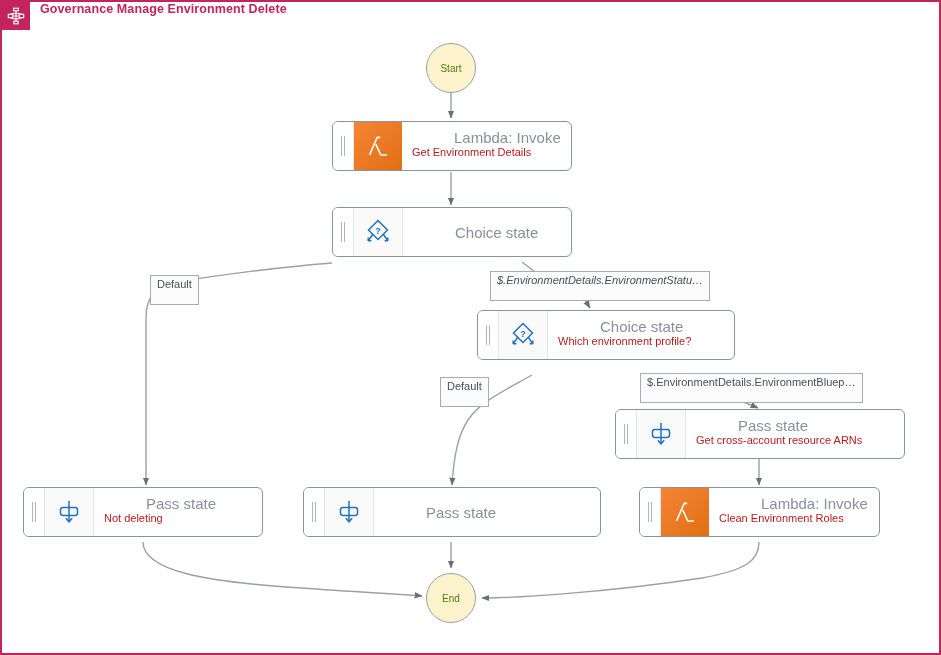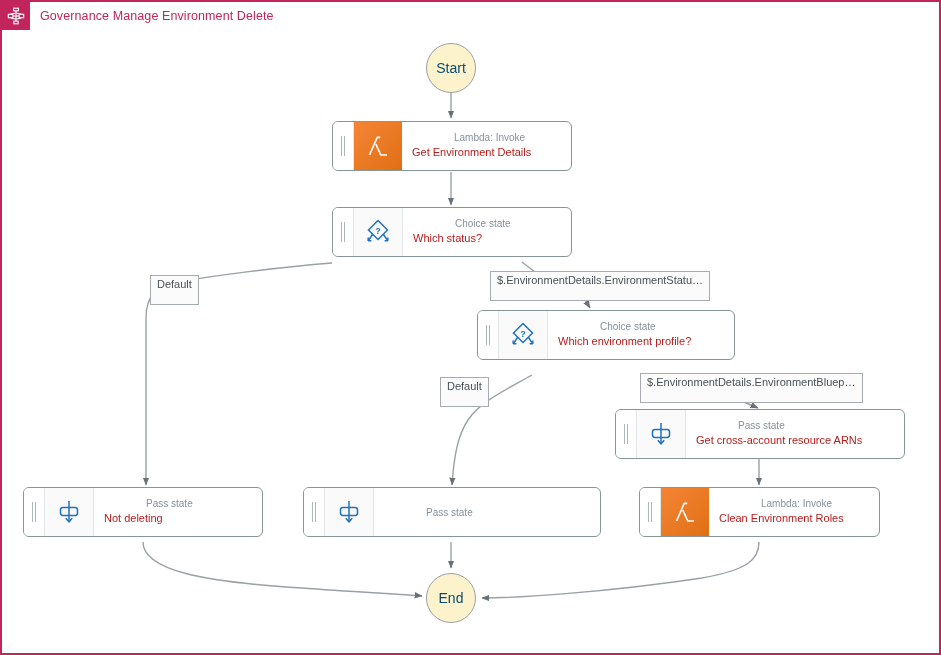--- a/index.html
+++ b/index.html
@@ -20,21 +20,22 @@
     overflow: hidden;
   }
   
   .header {
     position: absolute;
     left: 0;
     top: 0;
     width: 100%;
     height: 28px;
     display: flex;
-    align-items: center;
+    align-items: flex-start;
+    font-weight: bold;
   }
   .header-icon {
     width: 28px;
     height: 28px;
     background: #c2255c;
     display: flex;
     align-items: center;
     justify-content: center;
     flex: none;
   }
@@ -65,22 +66,22 @@
   .terminal {
     position: absolute;
     width: 50px;
     height: 50px;
     border-radius: 50%;
     background: #fcf3cd;
     border: 1px solid #9aa0a6;
     display: flex;
     align-items: center;
     justify-content: center;
-    font-size: 14px;
-    color: #0c4a6e;
+    font-size: 10px;
+    color: #4d7c0f;
     box-sizing: border-box;
   }
   
   .state {
     position: absolute;
     height: 50px;
     background: #ffffff;
     border: 1px solid #879596;
     border-radius: 6px;
     display: flex;
@@ -121,21 +122,21 @@
   .labels {
     flex: 1 1 auto;
     display: flex;
     flex-direction: column;
     justify-content: center;
     padding-left: 10px;
     padding-right: 10px;
     min-width: 0;
   }
   .kind {
-    font-size: 10px;
+    font-size: 15px;
     color: #87919b;
     line-height: 13px;
     white-space: nowrap;
     padding-left: 42px;
   }
   .name {
     font-size: 11px;
     color: #b91c1c;
     line-height: 17px;
     white-space: nowrap;
@@ -245,27 +246,26 @@
             <path d="M10.5,18.5 L6.2,24.8"></path>
             <path d="M21.5,18.5 L25.8,24.8"></path>
             <path d="M6.2,24.8 L6.2,21.6 M6.2,24.8 L9.4,24.8"></path>
             <path d="M25.8,24.8 L25.8,21.6 M25.8,24.8 L22.6,24.8"></path>
           </g>
           <text x="16" y="17.6" font-family="Liberation Sans, sans-serif" font-size="9" fill="#1f72c0" text-anchor="middle" font-weight="bold">?</text>
         </svg>
       </div>
       <div class="labels">
         <div class="kind">Choice state</div>
-        <div class="name">Which status?</div>
       </div>
     </div>
 
     <div class="edge-label" style="left:148px; top:245px;">Default</div>
 
-    <div class="edge-label" style="left:488px; top:241px;">$.EnvironmentDetails.EnvironmentStatu…</div>
+    <div class="edge-label" style="left:488px; top:241px;font-style:italic;">$.EnvironmentDetails.EnvironmentStatu…</div>
 
     <div class="state" style="left:475px; top:280px; width:258px;">
       <div class="grip">
           <i></i>
           <i></i>
         </div>
       <div class="icon-box blue">
         <svg width="32" height="32" viewBox="0 0 32 32" aria-hidden="true">
           <g fill="none" stroke="#1f72c0" stroke-width="1.5">
             <path d="M16,4.5 L25.5,14 L16,23.5 L6.5,14 Z"></path>

